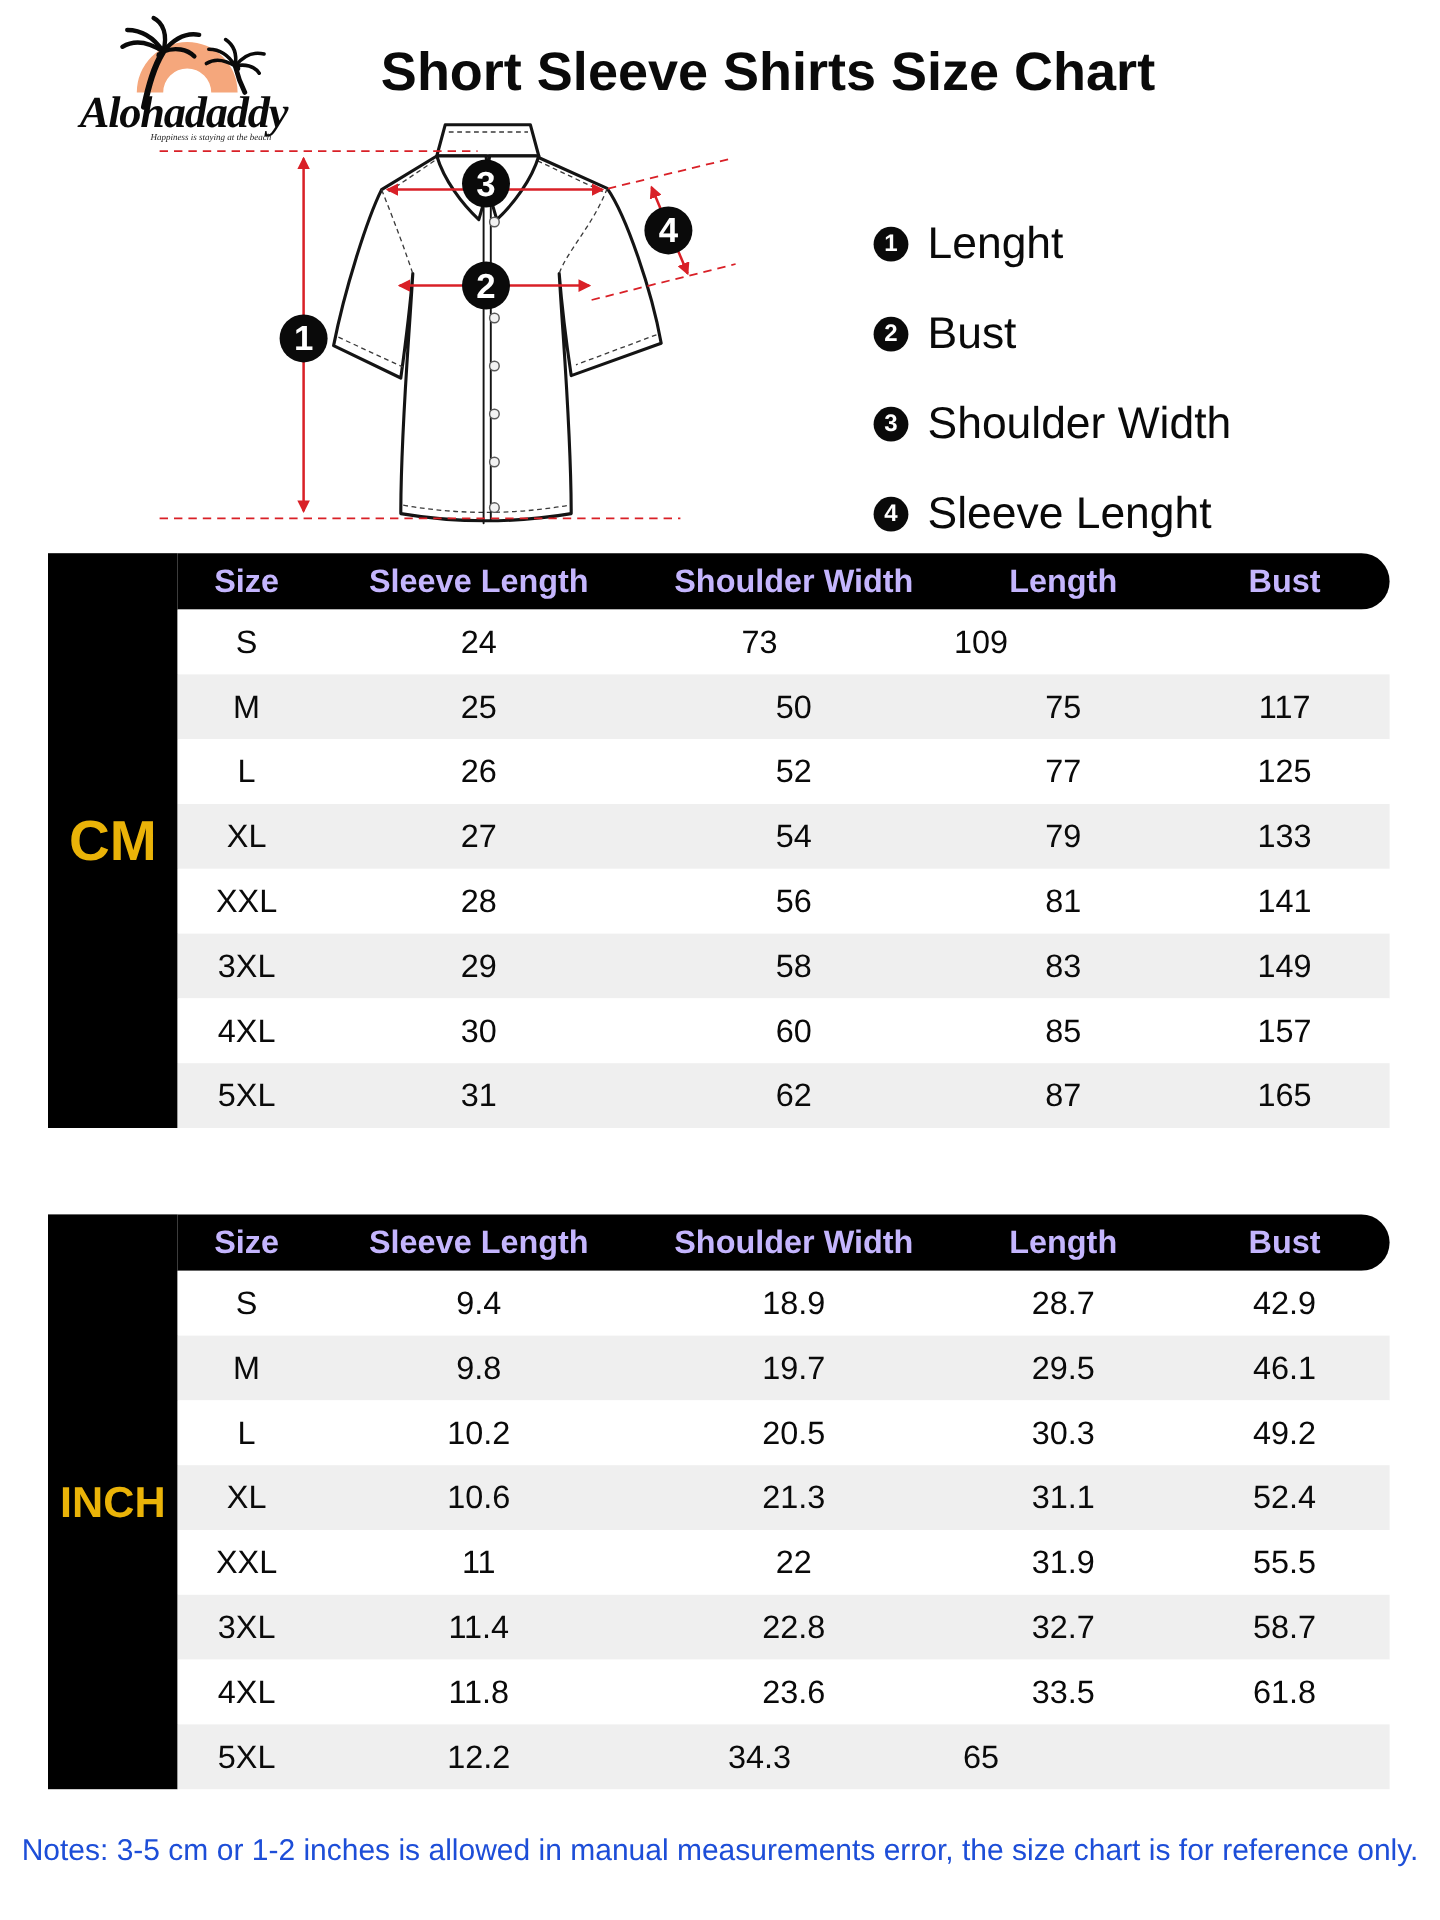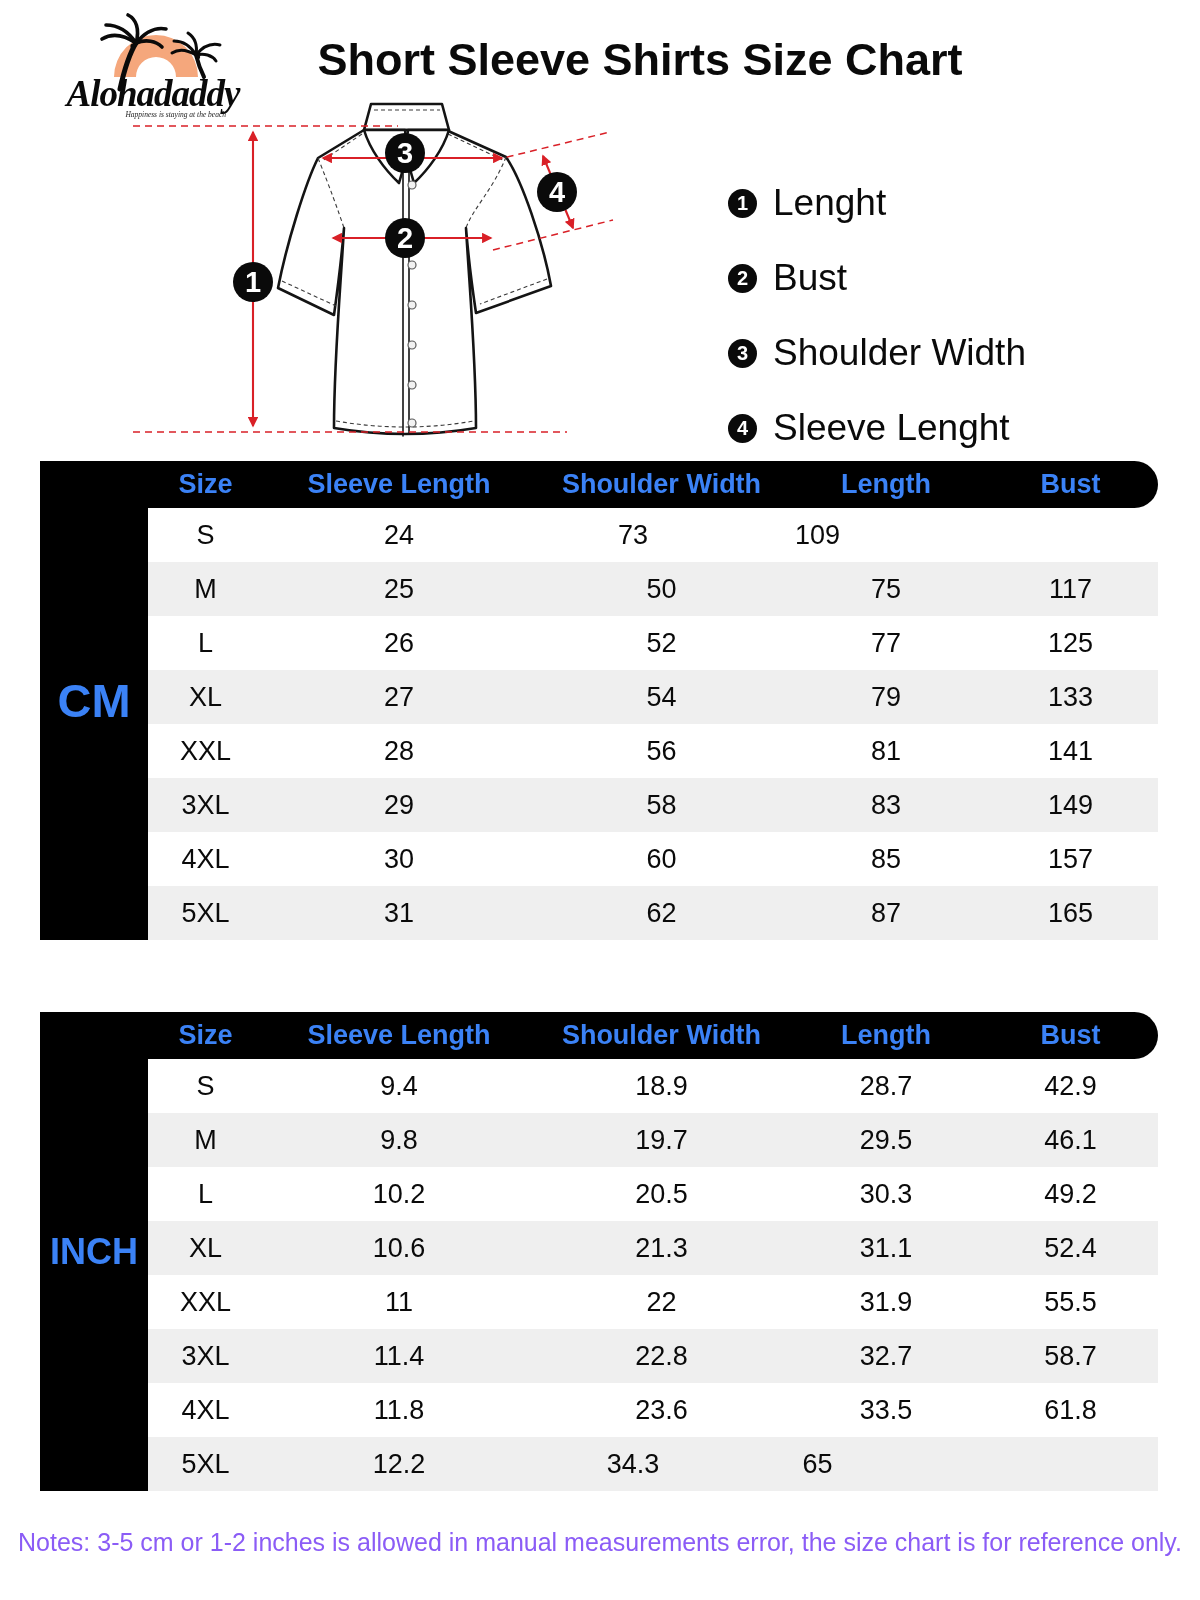--- a/index.html
+++ b/index.html
@@ -37,43 +37,43 @@
   .legend-item{display:flex;align-items:center;gap:16px;}
   .lg-circle{
     width:29px;height:29px;border-radius:50%;background:#0a0a0a;color:#fff;
     font-size:20px;font-weight:bold;text-align:center;line-height:29px;flex:0 0 29px;
   }
   .lg-label{font-size:37px;color:#0a0a0a;}
 
   
   .sizetable{position:absolute;left:40px;width:1118px;display:flex;}
   .unit{
-    width:108px;background:#000;color:#3b82f6;font-weight:bold;
+    width:108px;background:#000;color:#eab308;font-weight:bold;
     display:flex;align-items:center;justify-content:center;flex:0 0 108px;
   }
   .unit-cm{font-size:47px;}
   .unit-inch{font-size:36px;letter-spacing:0px;}
   .tcontent{flex:1;display:flex;flex-direction:column;}
   .thead{
-    background:#000;color:#3b82f6;height:47px;display:flex;align-items:center;
+    background:#000;color:#c4b5fd;height:47px;display:flex;align-items:center;
     border-radius:0 24px 24px 0;font-weight:bold;font-size:27px;
   }
   .trow{height:54px;display:flex;align-items:center;font-size:27px;background:#fff;}
   .trow.alt{background:var(--row-alt);}
   .th,.td{text-align:center;}
   .c0{width:115px;}
   .c1{width:272px;}
   .c2{width:253px;}
   .c3{width:196px;}
   .c4{width:173px;}
 
   
   #notes{
     position:absolute;left:0;top:1528px;width:100%;
-    text-align:center;font-size:25px;color:#8b5cf6;
+    text-align:center;font-size:25px;color:#1d4ed8;
   }
 </style>
 </head>
 <body>
 
 <div id="page">
 
   <svg id="logo" viewBox="0 0 250 108">
     <g>
       <path d="M 86 66 A 42 42 0 0 1 170 66 L 148 66 A 20 20 0 0 0 108 66 Z" fill="var(--orange)"></path>

